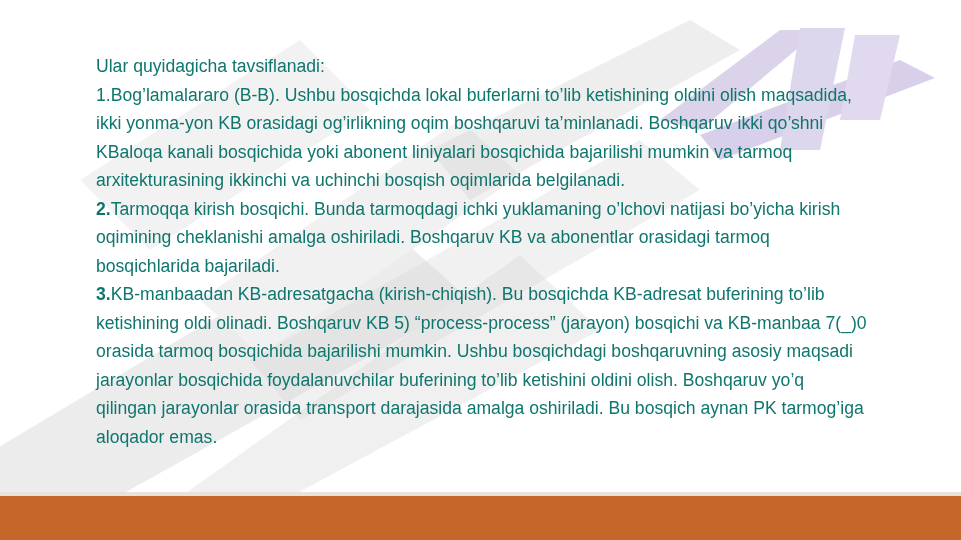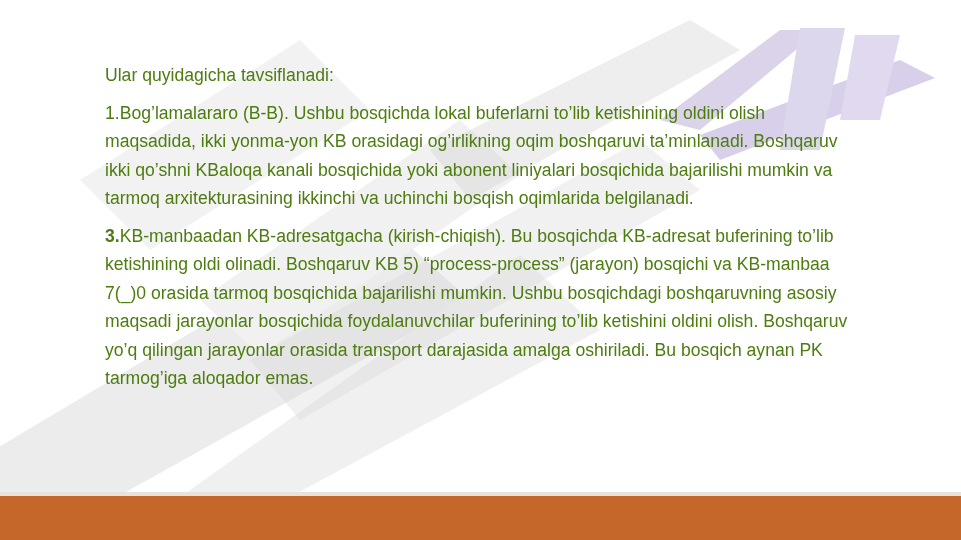--- a/index.html
+++ b/index.html
@@ -30,24 +30,24 @@
     pointer-events: none;
     z-index: 0;
   }
   .content {
     position: relative;
     z-index: 2;
     padding: 52px 92px 0 96px;
     box-sizing: border-box;
   }
   .para {
-    margin: 9px;
+    margin: 0;
     font-size: 17.6px;
     line-height: 1.62;
-    color: #4d7c0f;
+    color: #0f766e;
   }
   .bold-lead {
     font-weight: bold;
   }
   .footer-bar {
     position: absolute;
     left: 0;
     bottom: 0;
     width: 961px;
     height: 44px;
@@ -91,19 +91,22 @@
   </svg>
 
   <div class="content">
     <p class="para">
       <span> Ular quyidagicha tavsiflanadi:</span>
     </p>
     <p class="para">
       <span class="bold-lead"></span><span>1.Bog’lamalararo (B-B). Ushbu bosqichda lokal buferlarni to’lib ketishining oldini olish maqsadida, ikki yonma-yon KB orasidagi og’irlikning oqim boshqaruvi ta’minlanadi. Boshqaruv ikki qo’shni KBaloqa kanali bosqichida yoki abonent liniyalari bosqichida bajarilishi mumkin va tarmoq arxitekturasining ikkinchi va uchinchi bosqish oqimlarida belgilanadi.</span>
     </p>
     <p class="para">
+      <span class="bold-lead">2.</span><span>Tarmoqqa kirish bosqichi. Bunda tarmoqdagi ichki yuklamaning o’lchovi natijasi bo’yicha kirish oqimining cheklanishi amalga oshiriladi. Boshqaruv KB va abonentlar orasidagi tarmoq bosqichlarida bajariladi.</span>
+    </p>
+    <p class="para">
       <span class="bold-lead">3.</span><span>KB-manbaadan KB-adresatgacha (kirish-chiqish). Bu bosqichda KB-adresat buferining to’lib ketishining oldi olinadi. Boshqaruv KB 5) “process-process” (jarayon) bosqichi va KB-manbaa 7(_)0 orasida tarmoq bosqichida bajarilishi mumkin. Ushbu bosqichdagi boshqaruvning asosiy maqsadi jarayonlar bosqichida foydalanuvchilar buferining to’lib ketishini oldini olish. Boshqaruv yo’q qilingan jarayonlar orasida transport darajasida amalga oshiriladi. Bu bosqich aynan PK tarmog’iga aloqador emas.</span>
     </p>
   </div>
 
   <div class="footer-accent"></div>
   <div class="footer-bar"></div>
 </div>
 
 </body></html>

